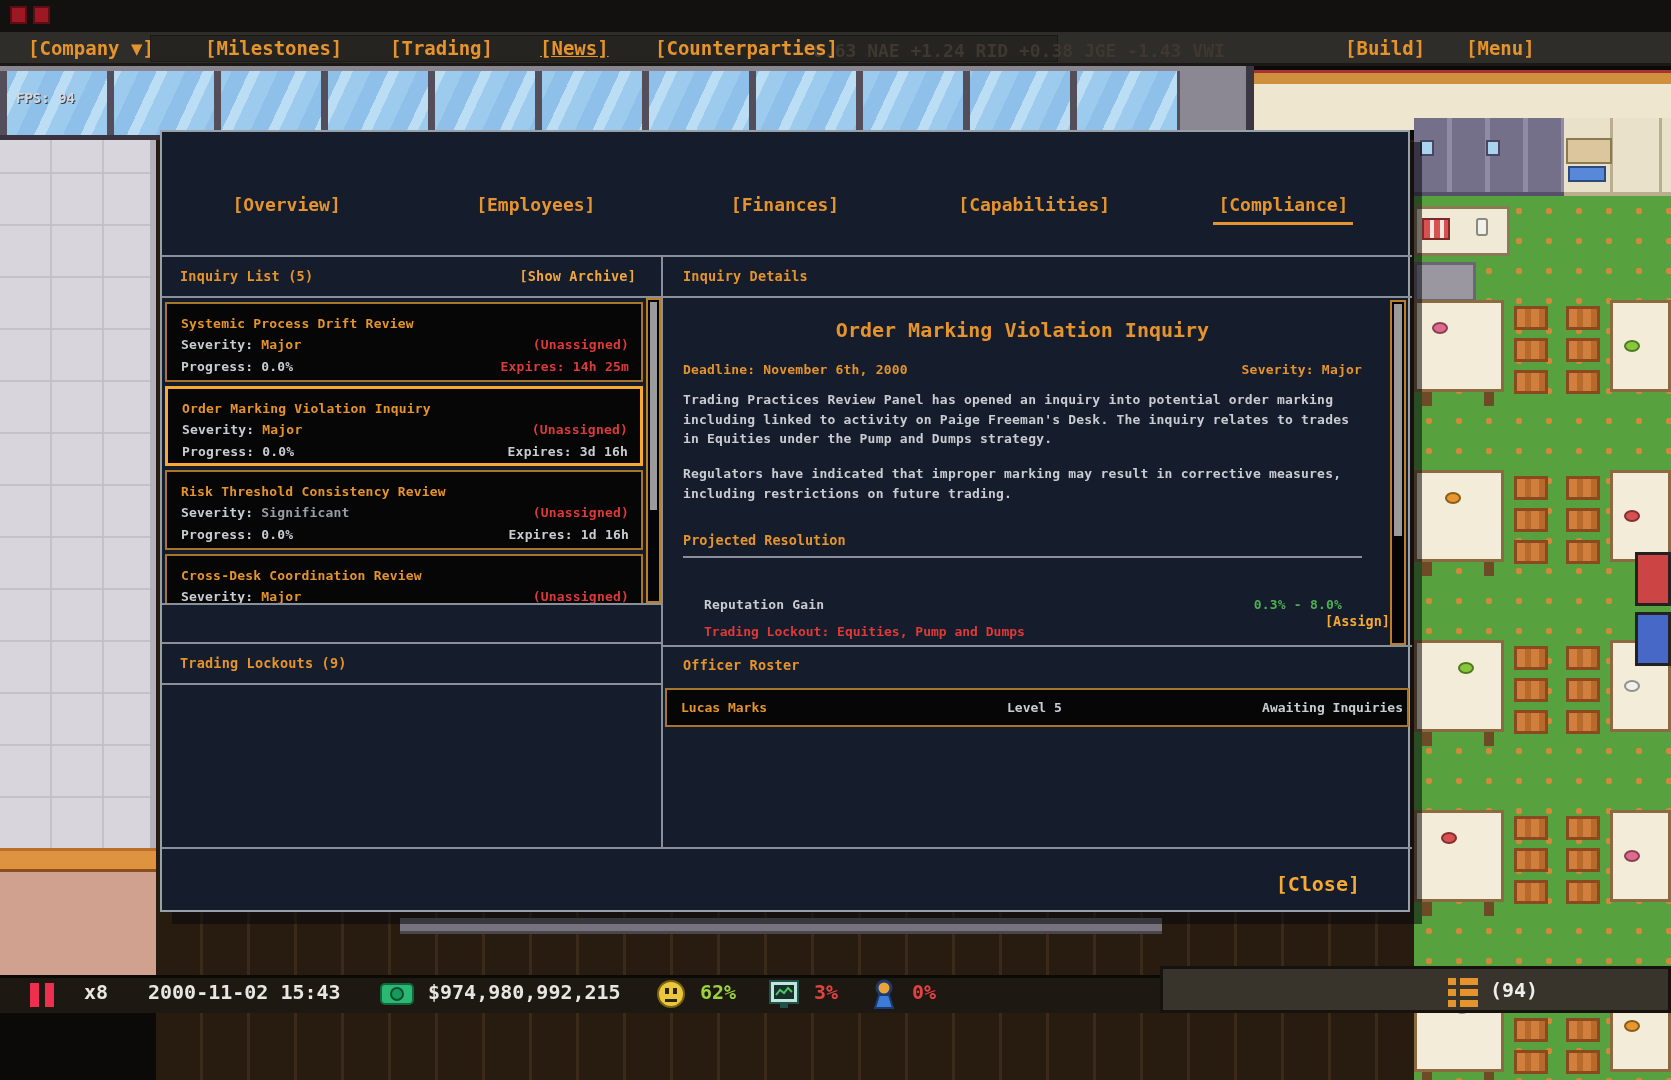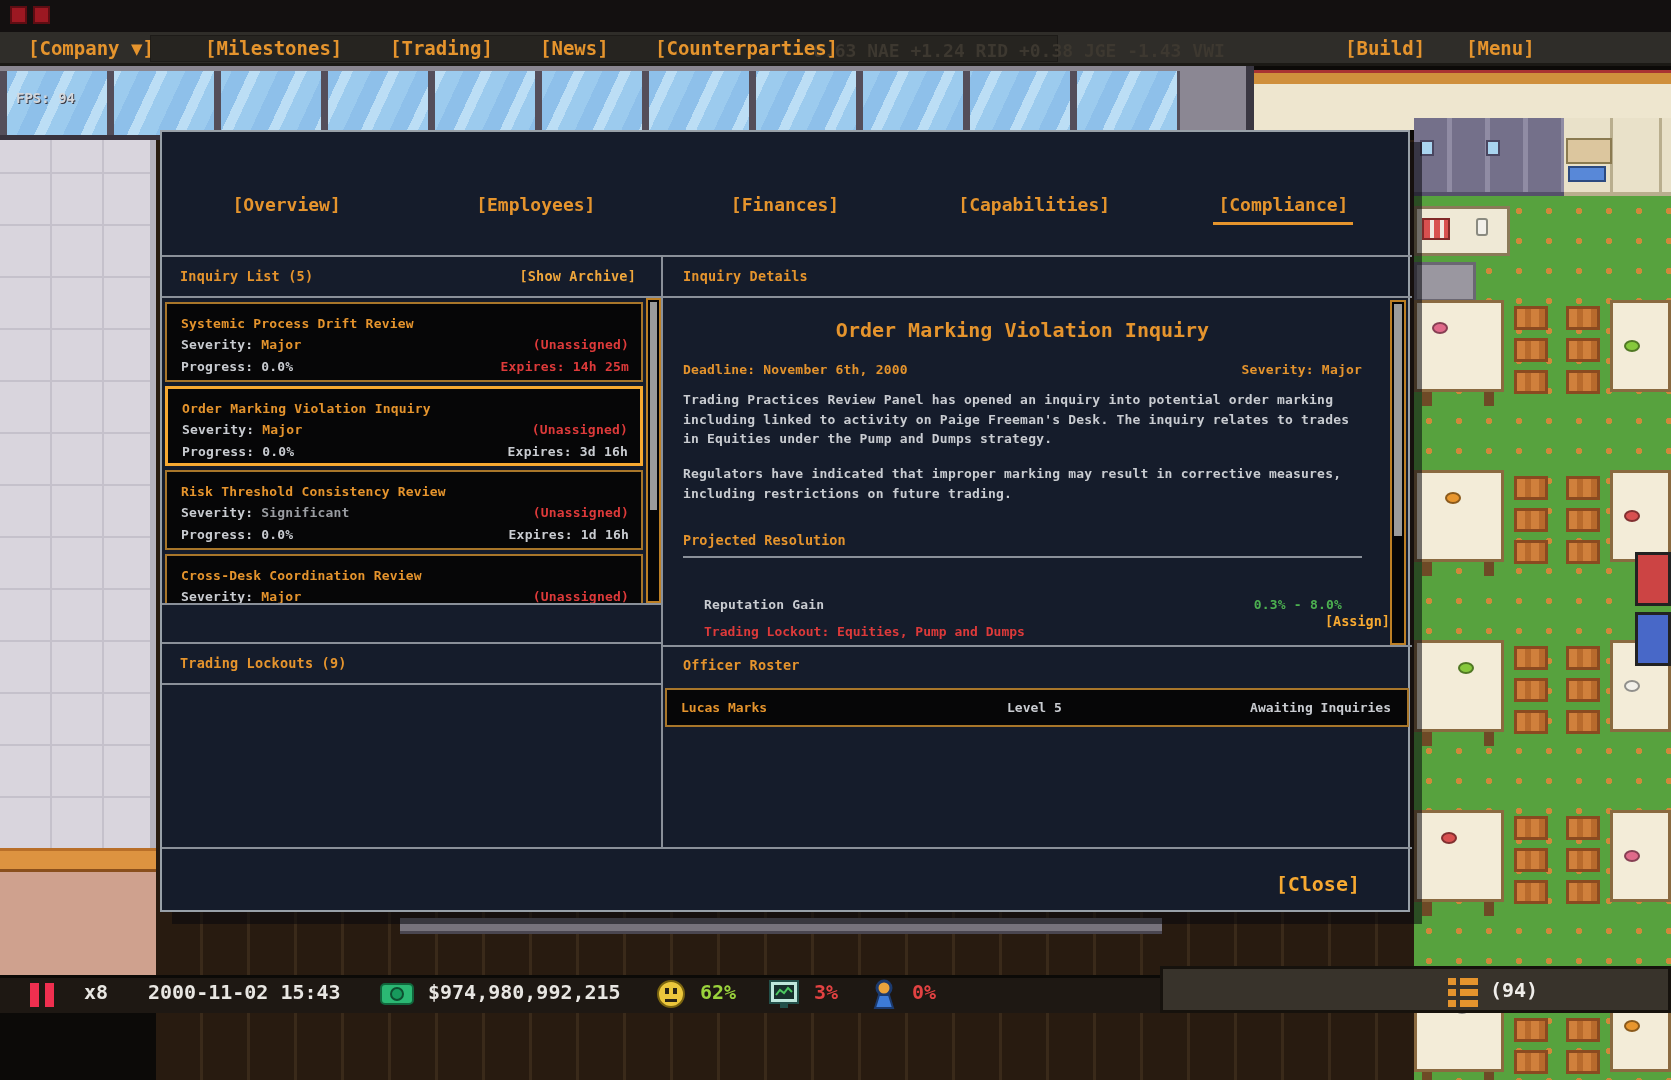--- a/index.html
+++ b/index.html
@@ -107,21 +107,21 @@
   .details-heading { position:absolute; left:521px; top:186px; width:679px; text-align:center; color:var(--orange); font-size:20px; font-weight:700; }
   .deadline-row { position:absolute; left:521px; top:230px; width:679px; font-size:13px; font-weight:700; color:var(--orange); letter-spacing:0.2px; }
   .para { position:absolute; left:521px; width:676px; color:var(--gray-text); font-size:13px; font-weight:700; line-height:19.5px; letter-spacing:0.2px; }
   .res-title { position:absolute; left:521px; top:400px; color:var(--orange); font-size:13.5px; font-weight:700; }
   .res-hr { position:absolute; left:521px; top:424px; width:679px; height:2px; background:var(--divider); }
   .res-row { position:absolute; left:542px; width:638px; font-size:13px; font-weight:700; letter-spacing:0.2px; color:var(--gray-text); }
   .lockout-note { position:absolute; left:542px; top:492px; color:var(--red); font-size:13px; font-weight:700; }
   .roster-card { position:absolute; left:503px; top:556px; width:744px; height:39px; background:var(--card); border:2px solid var(--orange-dim); display:flex; align-items:center; cursor:pointer; }
   .roster-name { color:var(--orange); font-size:13px; font-weight:700; margin-left:14px; width:326px; }
   .roster-level { color:var(--gray-text); font-size:13px; font-weight:700; }
-  .roster-status { color:var(--gray-text); font-size:13px; font-weight:700; margin-left:auto; margin-right:16px; }
+  .roster-status { color:var(--gray-text); font-size:13px; font-weight:700; margin-left:auto; margin-right:4px; }
   .close-btn { position:absolute; right:48px; top:740px; color:var(--orange-bright); font-size:20px; font-weight:700; cursor:pointer; }
 
   
   .status-bar { position:absolute; left:0; top:975px; width:1671px; height:38px; background:#1e1813; border-top:3px solid #0c0a07; z-index:6; }
   .status-right-box { position:absolute; left:1160px; top:966px; width:511px; height:47px; background:#38332b; border:3px solid #16120d; z-index:6; }
   .pause-icon { position:absolute; left:30px; top:983px; width:26px; height:24px; z-index:7; cursor:pointer; }
   .pause-icon div { position:absolute; top:0; width:9px; height:24px; background:#ef2f4f; }
   .stat-text { position:absolute; top:980px; color:#e8e6e2; font-size:20px; font-weight:700; z-index:7; white-space:nowrap; }
   .pct-green { color:#9ad23c; } .pct-red { color:#e34242; }
   .stat-icon { position:absolute; z-index:7; }
@@ -140,21 +140,21 @@
     <div class="red-sq" style="left:33px;"></div>
   </div>
 
   <div class="menu-bar">
     <div class="ticker-box">
       <div class="ticker-text">0.63 NAE +1.24 RID +0.38 JGE -1.43 VWI</div>
     </div>
     <div class="menu-item" style="left:28px;">[Company ▼]</div>
     <div class="menu-item" style="left:205px;">[Milestones]</div>
     <div class="menu-item" style="left:390px;">[Trading]</div>
-    <div class="menu-item" style="left:540px;">[News]</div>
+    <div class="menu-item" style="left:540px;text-decoration:underline;">[News]</div>
     <div class="menu-item" style="left:655px;">[Counterparties]</div>
     <div class="menu-item" style="left:1345px;">[Build]</div>
     <div class="menu-item" style="left:1466px;">[Menu]</div>
   </div>
 
   <div class="windows-row"></div>
   <div class="wall-gray"></div>
   <div class="fps-label">FPS: 94</div>
   <div class="tile-wall"></div>
   <div class="orange-strip"></div>

